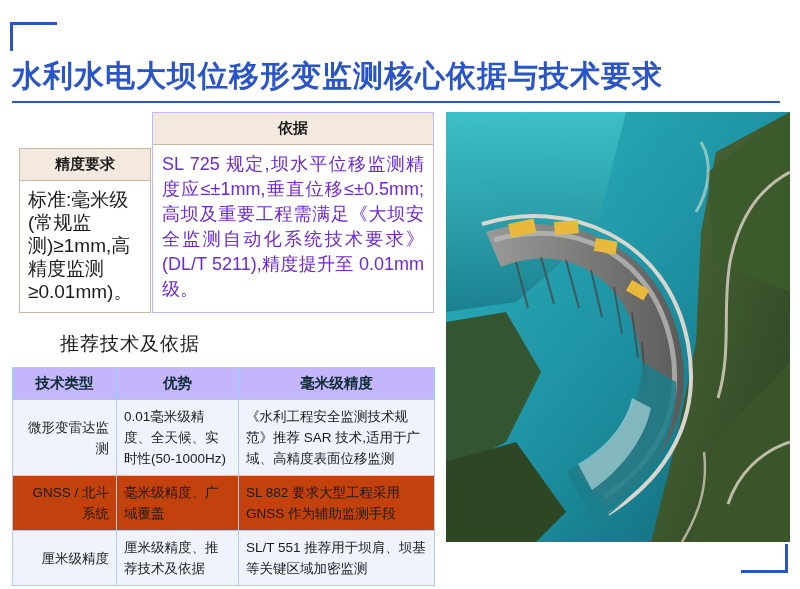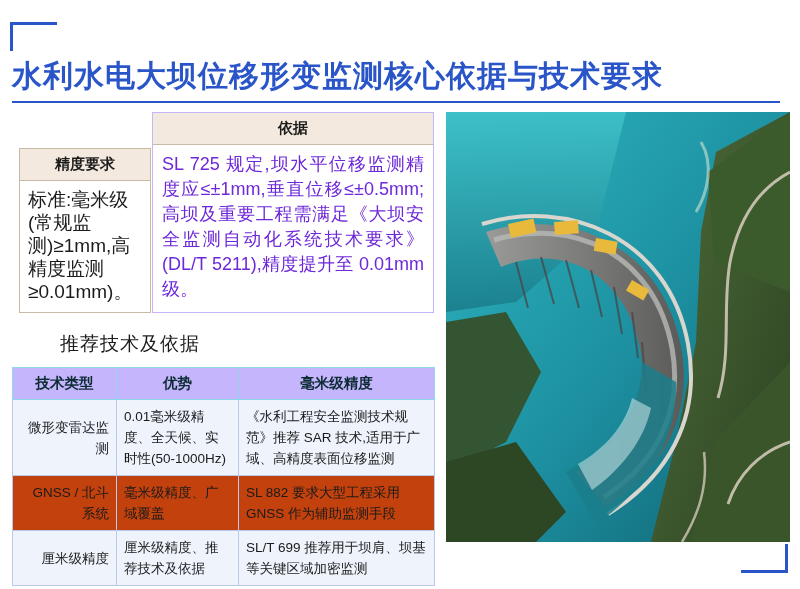--- a/index.html
+++ b/index.html
@@ -223,21 +223,21 @@
         <td>《水利工程安全监测技术规范》推荐 SAR 技术,适用于广域、高精度表面位移监测</td>
       </tr>
       <tr class="row-alt">
         <td class="col-type">GNSS / 北斗系统</td>
         <td>毫米级精度、广域覆盖</td>
         <td>SL 882 要求大型工程采用 GNSS 作为辅助监测手段</td>
       </tr>
       <tr>
         <td class="col-type">厘米级精度</td>
         <td>厘米级精度、推荐技术及依据</td>
-        <td>SL/T 699 推荐用于坝肩、坝基等关键区域加密监测</td>
+        <td>SL/T 551 推荐用于坝肩、坝基等关键区域加密监测</td>
       </tr>
     </tbody>
   </table>
 
 </div>
 
 <div class="photo">
   <svg width="344" height="430" viewBox="0 0 344 430">
     <defs>
       <linearGradient id="water" x1="0" y1="0" x2="1" y2="1">

